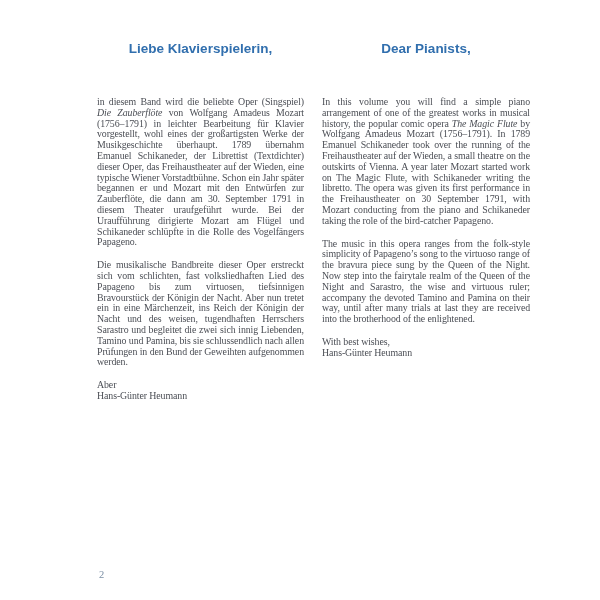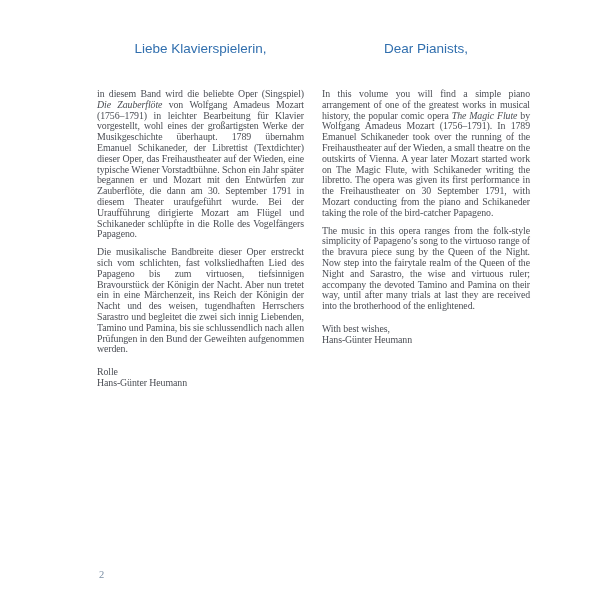--- a/index.html
+++ b/index.html
@@ -22,29 +22,29 @@
     font-size: 9.9px;
     line-height: 10.8px;
     letter-spacing: -0.1px;
   }
   .column-left  { left: 97px;  width: 207px; }
   .column-right { left: 322px; width: 208px; }
   .heading {
     height: 45px;
     box-sizing: border-box;
     font-family: "Liberation Sans", sans-serif;
-    font-weight: normal;
+    font-weight: bold;
     font-size: 13.5px;
     line-height: 17px;
     letter-spacing: 0;
     text-align: center;
     color: var(--heading-blue, #316fae);
   }
   .paragraphs p.para {
-    margin: 4px 0 7px 0;
+    margin: 12px 0 7px 0;
     text-align: justify;
     hyphens: auto;
     -webkit-hyphens: auto;
   }
   .signoff {
     margin-top: 12px;
   }
   .page-number {
     position: absolute;
     left: 99px;
@@ -60,21 +60,21 @@
 
   <div class="column column-left" lang="de">
     <div class="heading">
         <div>Liebe Klavierspielerin,</div>
       </div>
     <div class="paragraphs">
         <p class="para"><span>in diesem Band wird die beliebte Oper (Singspiel) </span><i>Die Zauberflöte</i><span> von Wolfgang Amadeus Mozart (1756–1791) in leichter Bearbeitung für Klavier vorgestellt, wohl eines der großartigsten Werke der Musikgeschichte überhaupt. 1789 übernahm Emanuel Schikaneder, der Librettist (Textdichter) dieser Oper, das Freihaustheater auf der Wieden, eine typische Wiener Vorstadtbühne. Schon ein Jahr später begannen er und Mozart mit den Entwürfen zur Zauberflöte, die dann am 30. September 1791 in diesem Theater uraufgeführt wurde. Bei der Uraufführung dirigierte Mozart am Flügel und Schikaneder schlüpfte in die Rolle des Vogelfängers Papageno.</span></p>
         <p class="para"><span>Die musikalische Bandbreite dieser Oper erstreckt sich vom schlichten, fast volksliedhaften Lied des Papageno bis zum virtuosen, tiefsinnigen Bravourstück der Königin der Nacht. Aber nun tretet ein in eine Märchenzeit, ins Reich der Königin der Nacht und des weisen, tugendhaften Herrschers Sarastro und begleitet die zwei sich innig Liebenden, Tamino und Pamina, bis sie schlussendlich nach allen Prüfungen in den Bund der Geweihten aufgenommen werden.</span></p>
       </div>
     <div class="signoff">
-        <div>Rolle</div>
+        <div>Aber</div>
         <div>Hans-Günter Heumann</div>
       </div>
   </div>
 
   <div class="column column-right" lang="en">
     <div class="heading">
         <div>Dear Pianists,</div>
       </div>
     <div class="paragraphs">
         <p class="para"><span>In this volume you will find a simple piano arrangement of one of the greatest works in musical history, the popular comic opera </span><i>The Magic Flute</i><span> by Wolfgang Amadeus Mozart (1756–1791). In 1789 Emanuel Schikaneder took over the running of the Freihaustheater auf der Wieden, a small theatre on the outskirts of Vienna. A year later Mozart started work on The Magic Flute, with Schikaneder writing the libretto. The opera was given its first performance in the Freihaustheater on 30 September 1791, with Mozart conducting from the piano and Schikaneder taking the role of the bird-catcher Papageno.</span></p>

